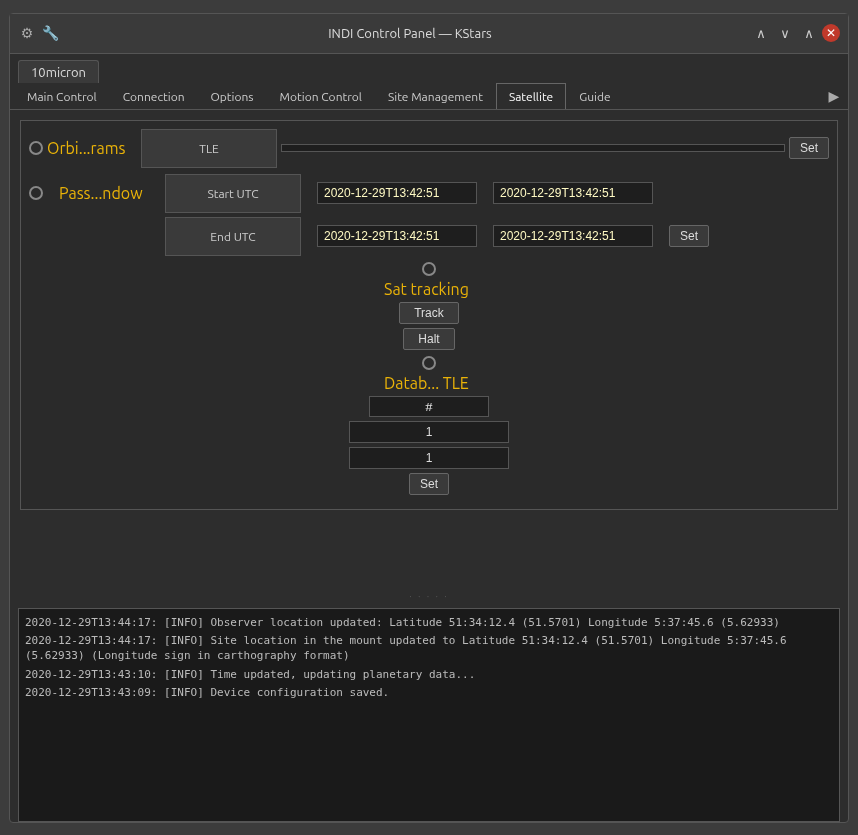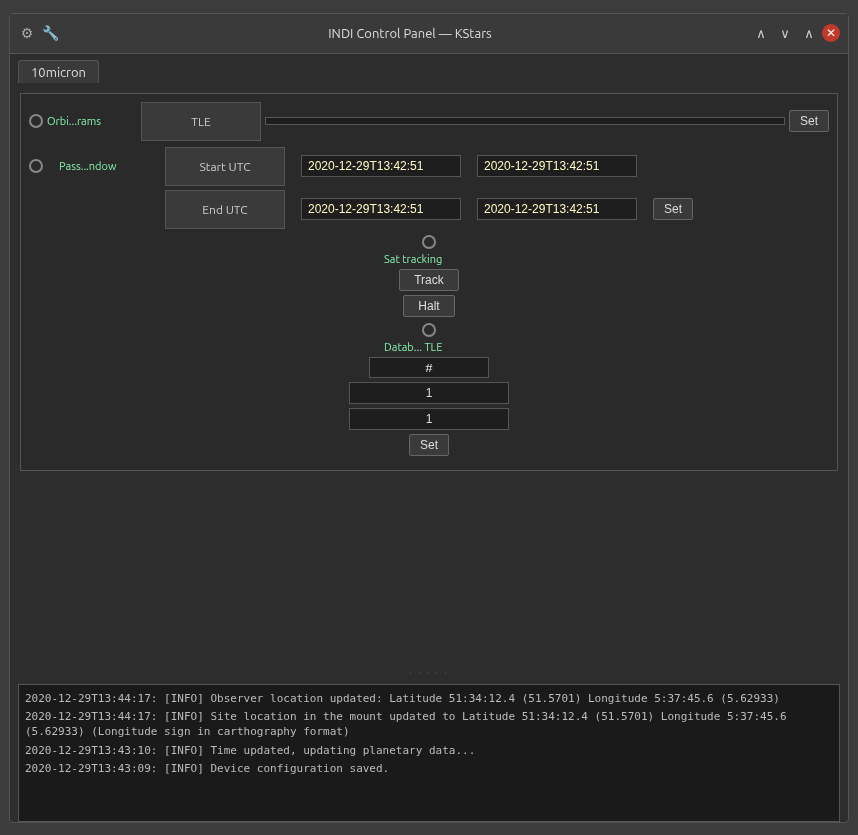--- a/index.html
+++ b/index.html
@@ -153,26 +153,26 @@
     .radio-indicator {
       width: 14px;
       height: 14px;
       border-radius: 50%;
       border: 2px solid #888;
       background: transparent;
       flex-shrink: 0;
     }
     .label-cell {
       width: 90px;
-      color: #86efac;
-      font-size: 11px;
+      color: #eab308;
+      font-size: 16px;
       flex-shrink: 0;
     }
     .field-label {
-      width: 120px;
+      width: 136px;
       text-align: center;
       background: #3a3a3a;
       border: 1px solid #555;
       padding: 12px 6px;
       color: #ccc;
       font-size: 12px;
       flex-shrink: 0;
     }
     .input-field {
       background: #1e1e1e;
@@ -223,21 +223,21 @@
       align-items: center;
       gap: 16px;
       margin-bottom: 4px;
     }
     .spacer-radio { width: 14px; flex-shrink: 0; }
     .spacer-label { width: 90px; flex-shrink: 0; }
     .log-area {
       background: #1a1a1a;
       border: 1px solid #555;
       margin: 4px 8px 0;
-      height: 138px;
+      height: 214px;
       overflow-y: auto;
       padding: 6px;
       font-size: 11px;
       color: #bbb;
       font-family: monospace;
     }
     .log-line {
       margin-bottom: 3px;
       line-height: 1.4;
     }
@@ -308,20 +308,30 @@
       <button class="titlebar-btn">∨</button>
       <button class="titlebar-btn">∧</button>
       <div class="close-circle">✕</div>
     </div>
   </div>
 
   <div class="device-tabs">
     <div class="device-tab">10micron</div>
   </div>
 
+  <div class="tabs-bar">
+    <div class="tab">Main Control</div>
+    <div class="tab">Connection</div>
+    <div class="tab">Options</div>
+    <div class="tab">Motion Control</div>
+    <div class="tab">Site Management</div>
+    <div class="tab active">Satellite</div>
+    <div class="tab">Guide</div>
+    <div class="tab-arrow">▶</div>
+  </div>
 
   <div class="content-area">
     <div class="sat-panel">
 
       <div class="orbi-row">
         <div class="radio-indicator"></div>
         <div class="label-cell">Orbi...rams</div>
         <div class="field-label">TLE</div>
         <div class="input-field-wide"></div>
         <button class="set-btn">Set</button>

